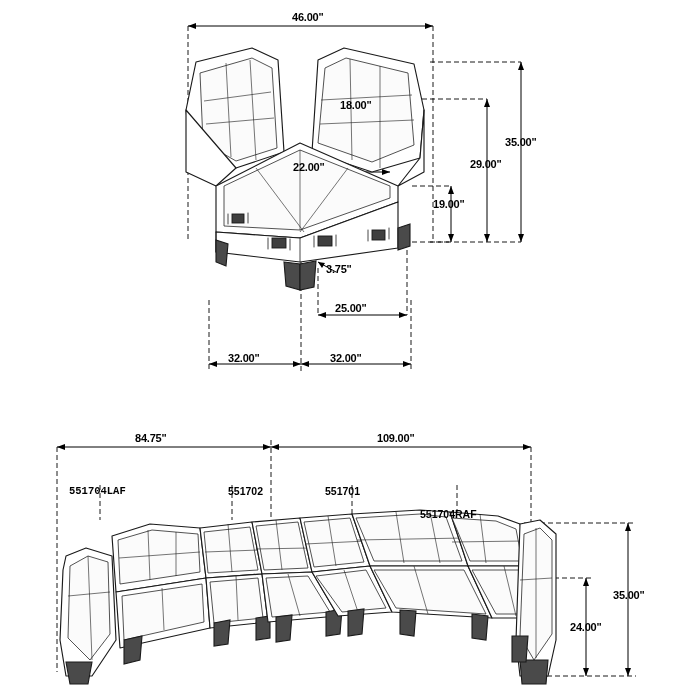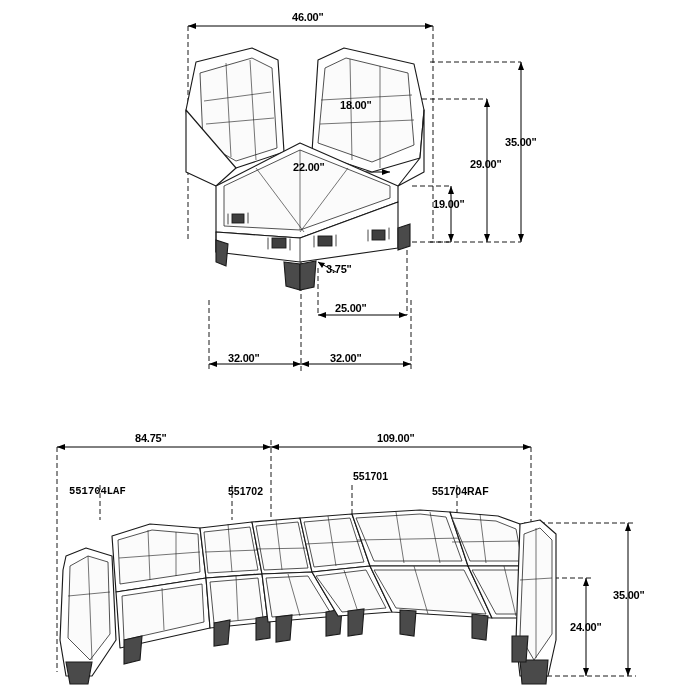--- a/index.html
+++ b/index.html
@@ -287,16 +287,16 @@
   <div class="dim" style="left:228px;top:352px;">32.00"</div>
   <div class="dim" style="left:330px;top:352px;">32.00"</div>
 
   <div class="dim" style="left:135px;top:432px;">84.75"</div>
   <div class="dim" style="left:377px;top:432px;">109.00"</div>
   <div class="dim" style="left:613px;top:589px;">35.00"</div>
   <div class="dim" style="left:570px;top:621px;">24.00"</div>
 
   <div class="label" style="left:69px;top:485px;font-family:Liberation Mono, monospace;">551704LAF</div>
   <div class="label" style="left:228px;top:485px;">551702</div>
-  <div class="label" style="left:325px;top:470px;margin-left:28px;">551701</div>
-  <div class="label" style="left:420px;top:485px;margin-left:12px;">551704RAF</div>
+  <div class="label" style="left:325px;top:485px;">551701</div>
+  <div class="label" style="left:420px;top:508px;">551704RAF</div>
 
 </div>
 
 </body></html>

